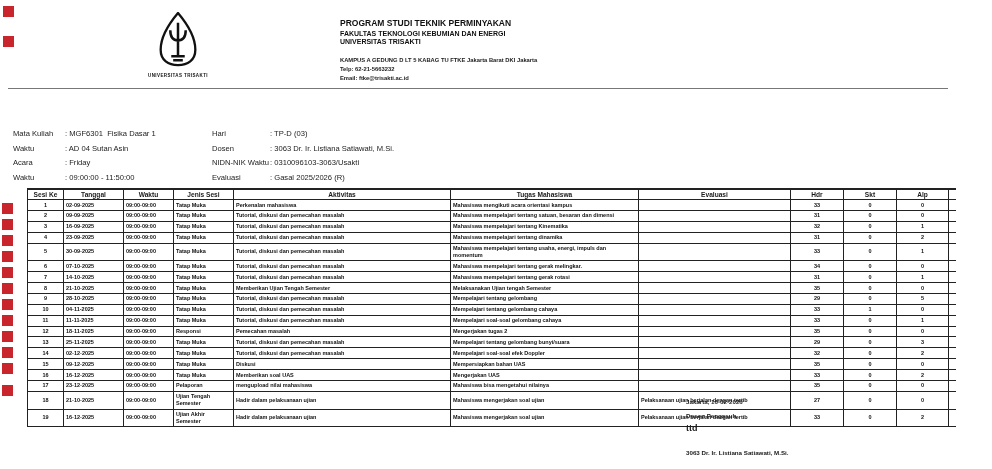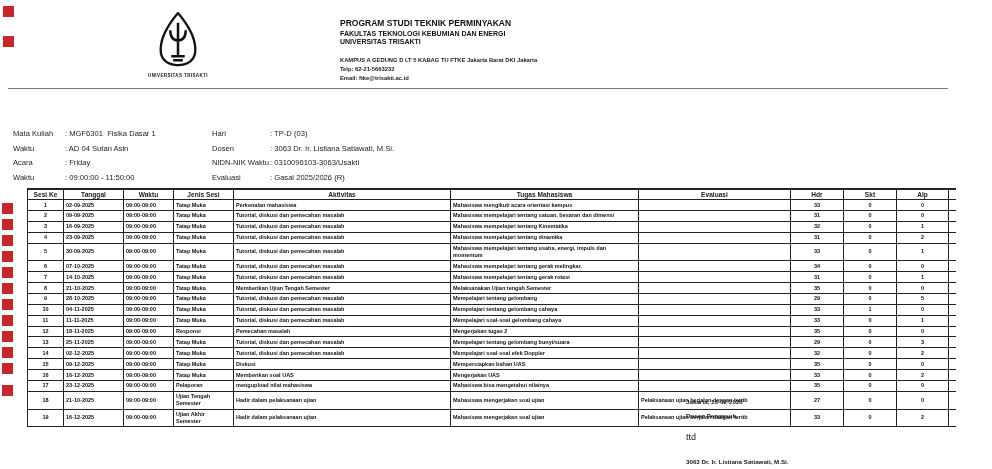--- a/index.html
+++ b/index.html
@@ -28,21 +28,21 @@
   .acts th, .acts td { border:1px solid #222; overflow:hidden; }
   .acts thead th { font-size:6.6px; font-weight:bold; text-align:center; padding:1px 2px; border-top:2px solid #222; }
   .acts td { font-size:5.5px; font-weight:bold; padding:1.5px 2px; line-height:1.25; vertical-align:middle; color:#111; }
   .acts td.c { text-align:center; }
   .acts td.l { text-align:left; }
 
   
   .sig { position:absolute; left:686px; top:398px; }
   .sig .place { font-size:6.2px; font-weight:bold; }
   .sig .role { font-size:6.2px; font-weight:bold; margin-top:7px; }
-  .sig .ttd { font-size:9px; font-weight:normal; margin-top:13px; }
+  .sig .ttd { font-size:9px; font-weight:bold; margin-top:4px; }
   .sig .name { font-size:6.2px; font-weight:bold; margin-top:16px; }
 
   
   .marker { position:absolute; width:11px; height:11px; background:#c9252c; }
 </style>
 </head>
 <body>
 
 <div class="page">
 

